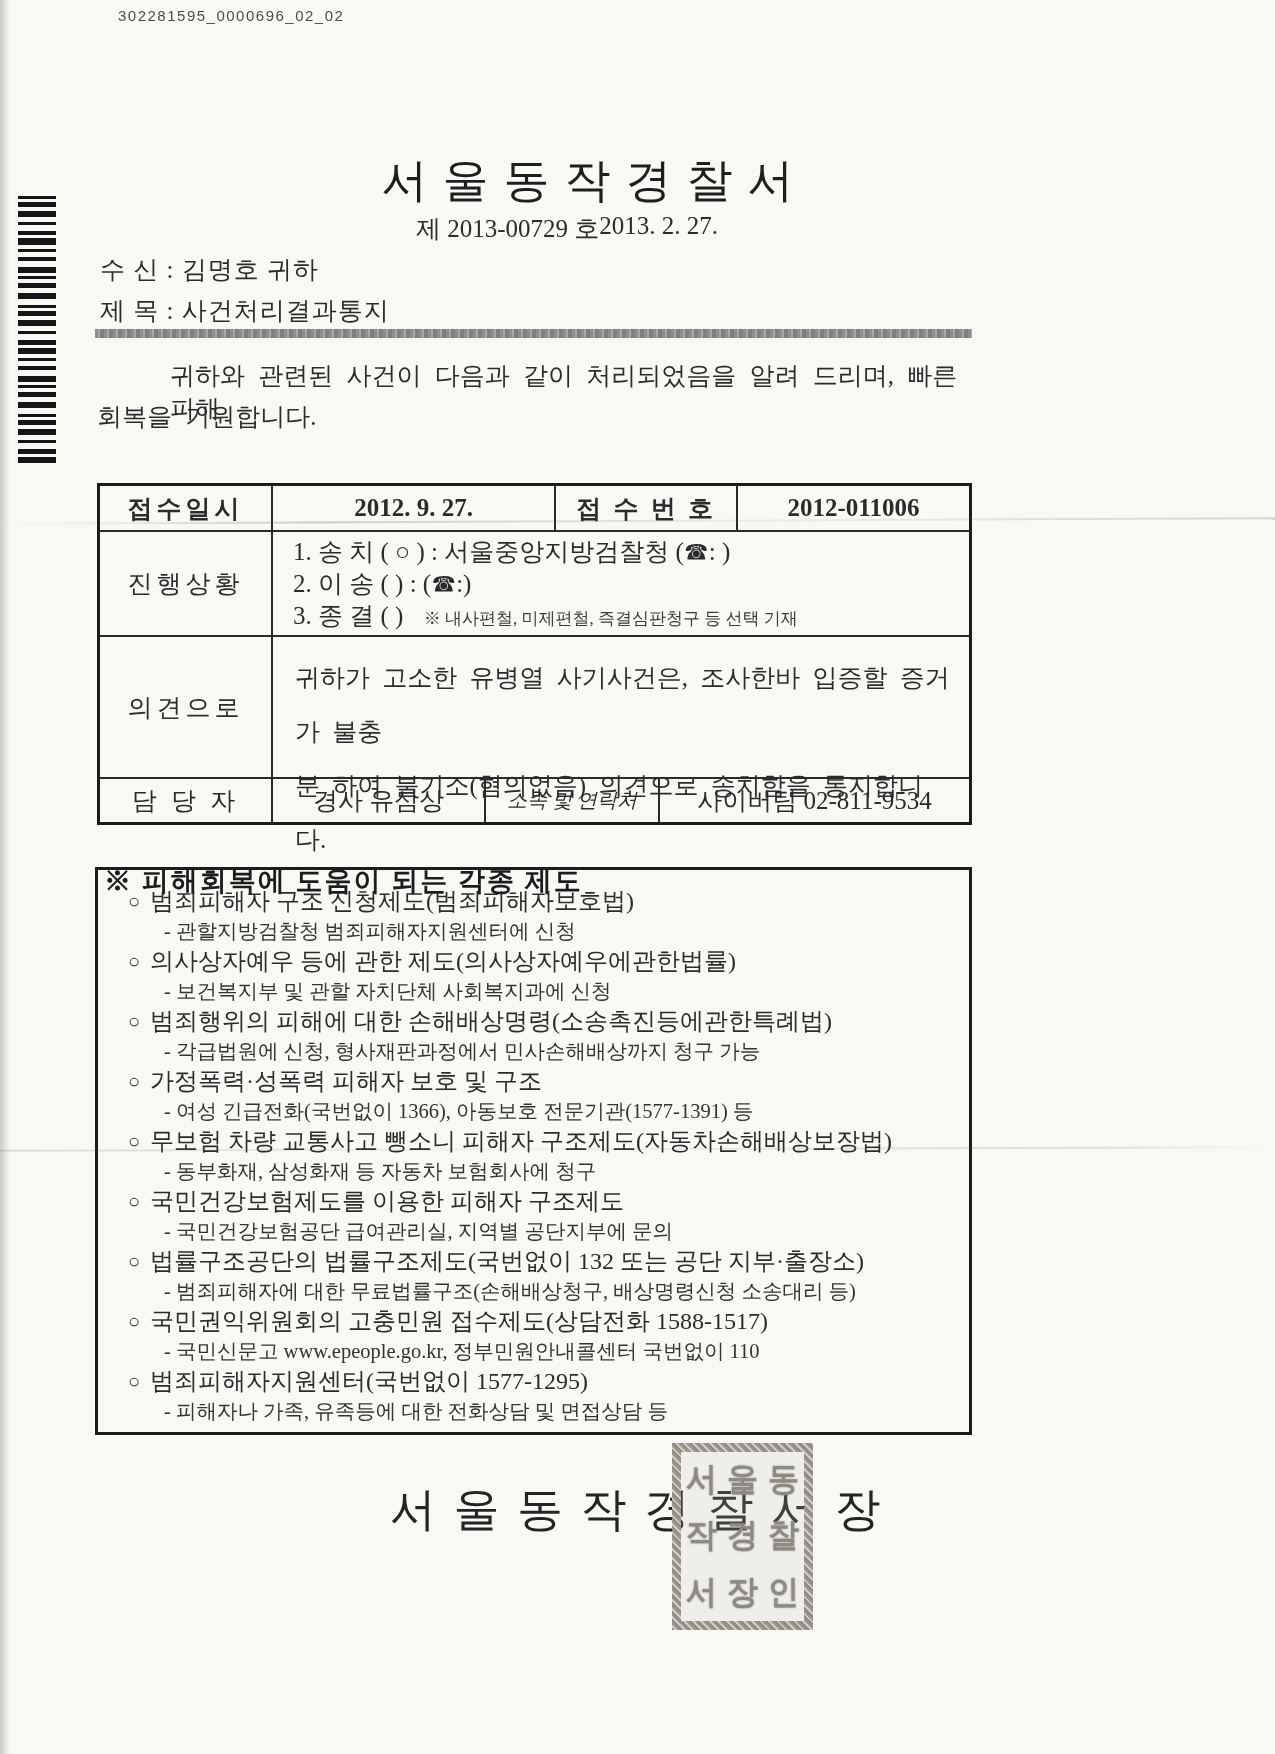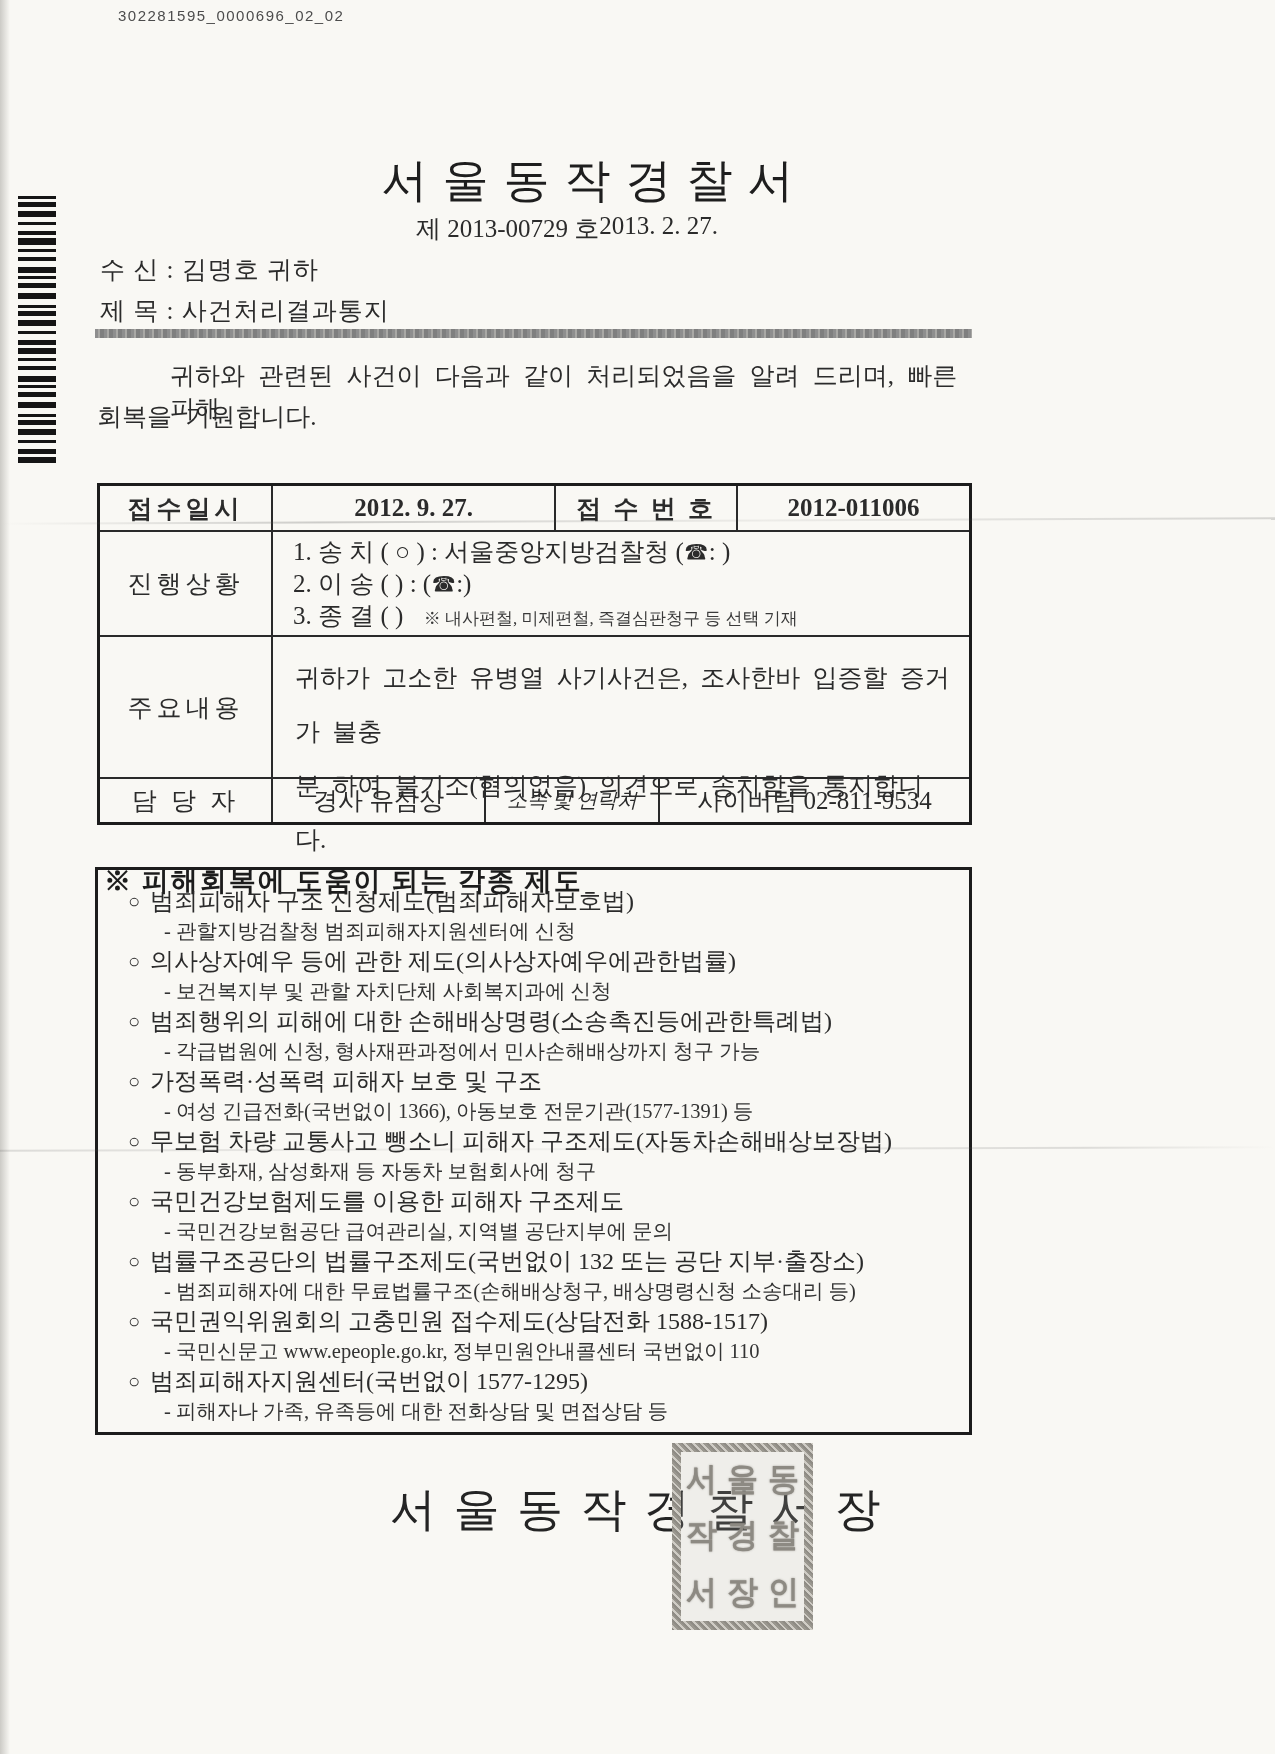--- a/index.html
+++ b/index.html
@@ -168,21 +168,21 @@
       <div class="t-cell progress-cell">
         <div class="progress-line">1. 송 치 ( ○ ) : 서울중앙지방검찰청 (☎: )</div>
         <div class="progress-line">2. 이 송 (   ) : (☎:)</div>
         <div class="progress-line">
           <span>3. 종 결 (   )</span>
           <span class="progress-note">※ 내사편철, 미제편철, 즉결심판청구 등 선택 기재</span>
         </div>
       </div>
     </div>
     <div class="t-row r3">
-      <div class="t-cell t-label c-lab">주요내용</div>
+      <div class="t-cell t-label c-lab">의견으로</div>
       <div class="t-cell summary-cell">
         <div>귀하가 고소한 유병열 사기사건은, 조사한바 입증할 증거가 불충</div>
         <div>분 하여 불기소(혐의없음) 의견으로 송치함을 통지합니다.</div>
       </div>
     </div>
     <div class="t-row r4">
       <div class="t-cell t-label c-lab">담 당 자</div>
       <div class="t-cell t-center c2">경사 유삼상</div>
       <div class="t-cell t-center c3">소속 및 연락처</div>
       <div class="t-cell t-center c4">사이버팀  02-811-9534</div>

